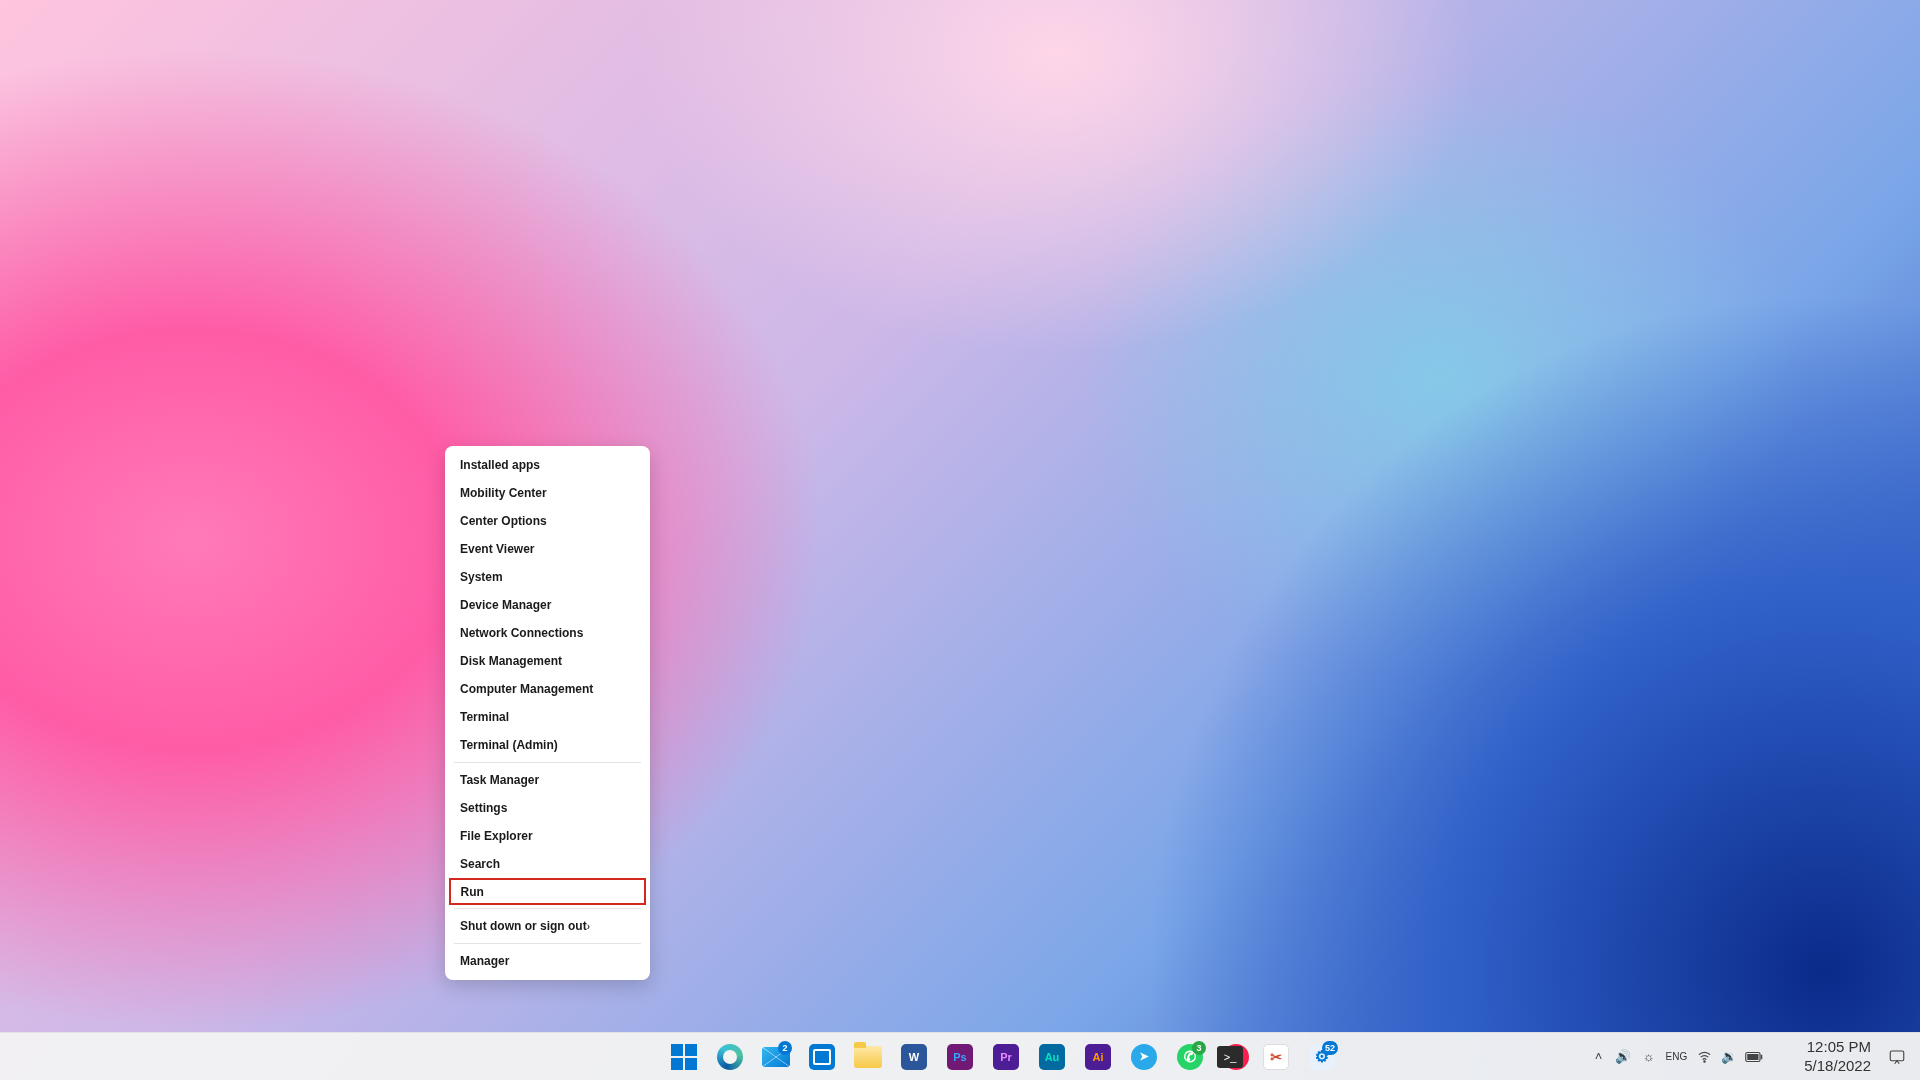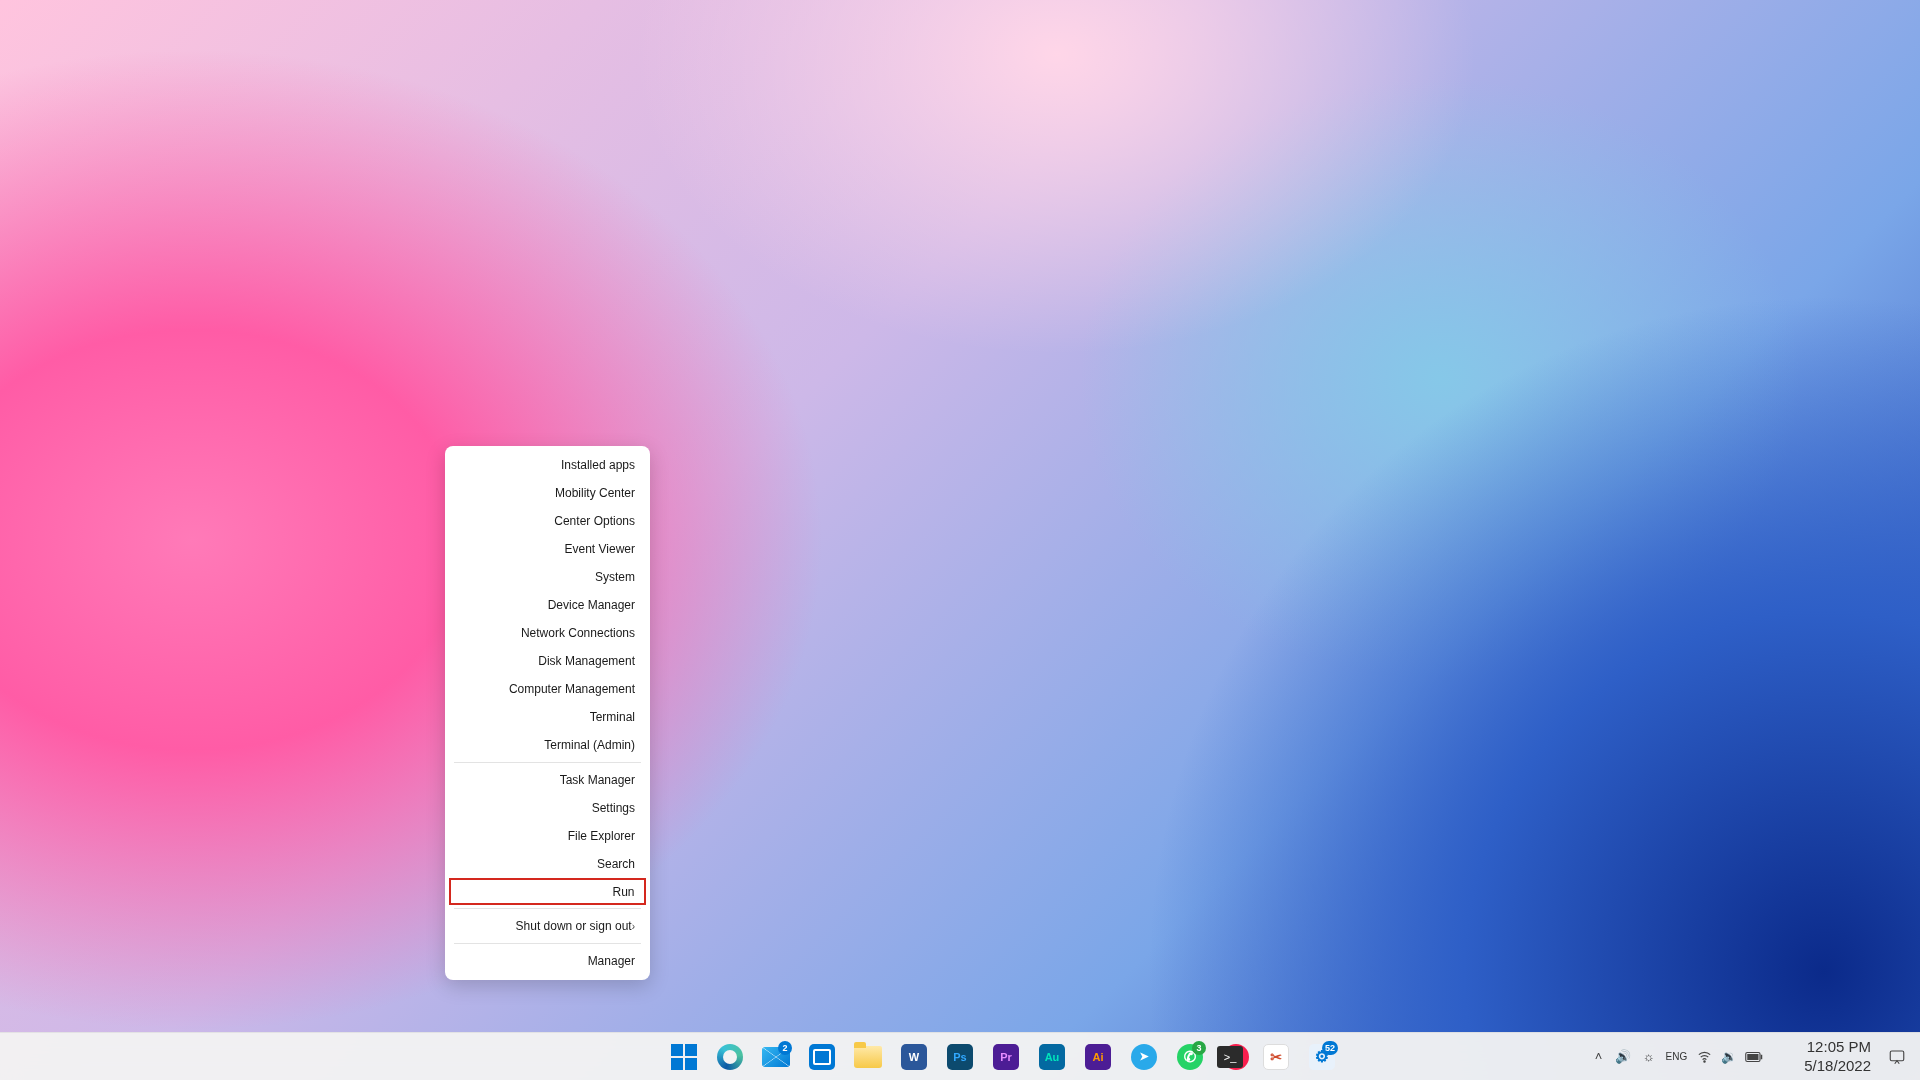--- a/index.html
+++ b/index.html
@@ -23,23 +23,24 @@
   border-radius: 8px;
   box-shadow: 0 6px 20px rgba(0,0,0,.18);
   padding: 5px 3px;
   font-size: 12px;
   color: #1a1a1a;
 }
 .ctx-item {
   padding: 7px 12px;
   display: flex;
   align-items: center;
-  justify-content: flex-end;
+  justify-content: flex-start;
   cursor: default;
   border-radius: 4px;
+  font-weight: bold;
 }
 .ctx-sep { height: 1px; background: #e3e3e3; margin: 3px 6px; }
 .ctx-item.highlighted {
   border: 2.5px solid #d4281e;
   border-radius: 0;
   padding: 4.5px 9.5px;
   margin: 0 1px;
 }
 .chev { font-size: 10px; color: #444; }
 
@@ -247,21 +248,21 @@
     <div class="tb-icon">
         <div class="store-ico"></div>
       </div>
     <div class="tb-icon">
         <div class="folder-ico"></div>
       </div>
     <div class="tb-icon">
         <div class="app" style="background:#2b579a">W</div>
       </div>
     <div class="tb-icon">
-        <div class="app" style="background:#0c4a6e;color:#31a8ff">Ps</div>
+        <div class="app" style="background:#701a75;color:#31a8ff">Ps</div>
       </div>
     <div class="tb-icon">
         <div class="app" style="background:#4c1d95;color:#e68cff">Pr</div>
       </div>
     <div class="tb-icon">
         <div class="app" style="background:#0369a1;color:#00e4bb">Au</div>
       </div>
     <div class="tb-icon">
         <div class="app" style="background:#4c1d95;color:#ff9a00">Ai</div>
       </div>

